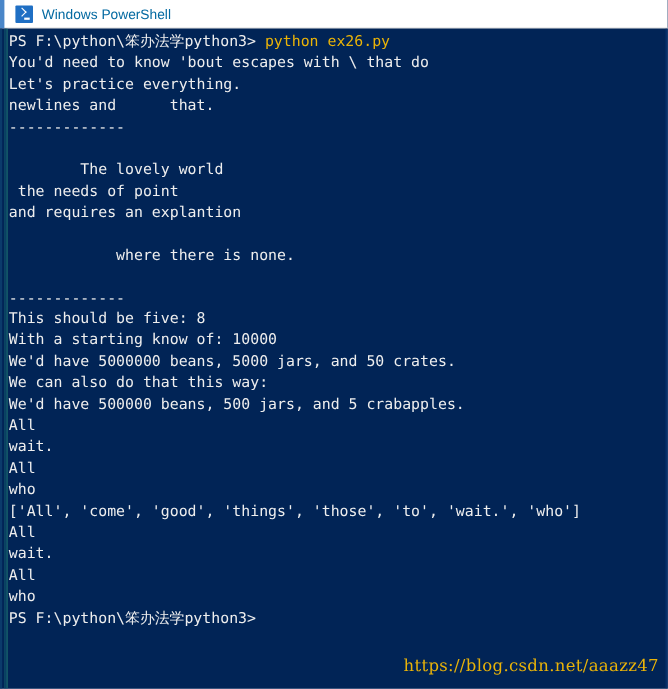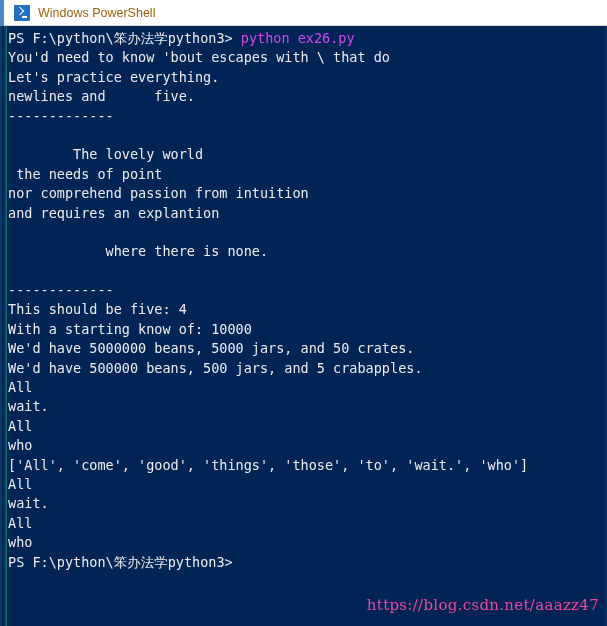--- a/index.html
+++ b/index.html
@@ -66,21 +66,21 @@
     position: absolute;
     left: 8px;
     bottom: 3px;
     width: 5px;
     height: 1.6px;
     background: #ffffff;
   }
   .titlebar-title {
     font-family: "Liberation Sans", sans-serif;
     font-size: 12.5px;
-    color: #a16207;
+    color: #0369a1;
     line-height: 26px;
     white-space: nowrap;
     text-align: right;
   }
 
   
   .term {
     position: absolute;
     left: 0;
     top: 26px;
@@ -129,29 +129,29 @@
     line-height: 19.4px;
     height: 19.4px;
     color: #eeeeee;
     white-space: pre;
     letter-spacing: 0px;
   }
   .line.empty {
     color: transparent;
   }
   .cmd {
-    color: #d946ef;
+    color: #eab308;
   }
   .watermark {
     position: absolute;
     right: 8px;
     bottom: 12px;
     font-family: "DejaVu Serif", serif;
     font-size: 15px;
-    color: #ec4899;
+    color: #eab308;
     white-space: pre;
     letter-spacing: 0.3px;
   }
 </style>
 </head>
 <body>
 
 <div class="window">
 
   <div class="titlebar">
@@ -168,34 +168,34 @@
       <div class="left-strip-inner"></div>
     </div>
     <div class="right-edge"></div>
 
     <div class="lines">
 
       <div class="line"><span>PS F:\python\笨办法学python3&gt;</span><span class="cmd"> python ex26.py</span></div>
 
       <div class="line">You'd need to know 'bout escapes with \ that do</div>
       <div class="line">Let's practice everything.</div>
-      <div class="line">newlines and      five.</div>
+      <div class="line">newlines and      that.</div>
       <div class="line">-------------</div>
       <div class="line empty"></div>
       <div class="line">        The lovely world</div>
       <div class="line"> the needs of point</div>
-      <div class="line">nor comprehend passion from intuition</div>
       <div class="line">and requires an explantion</div>
       <div class="line empty"></div>
       <div class="line">            where there is none.</div>
       <div class="line empty"></div>
       <div class="line">-------------</div>
-      <div class="line">This should be five: 4</div>
+      <div class="line">This should be five: 8</div>
       <div class="line">With a starting know of: 10000</div>
       <div class="line">We'd have 5000000 beans, 5000 jars, and 50 crates.</div>
+      <div class="line">We can also do that this way:</div>
       <div class="line">We'd have 500000 beans, 500 jars, and 5 crabapples.</div>
       <div class="line">All</div>
       <div class="line">wait.</div>
       <div class="line">All</div>
       <div class="line">who</div>
       <div class="line">['All', 'come', 'good', 'things', 'those', 'to', 'wait.', 'who']</div>
       <div class="line">All</div>
       <div class="line">wait.</div>
       <div class="line">All</div>
       <div class="line">who</div>

